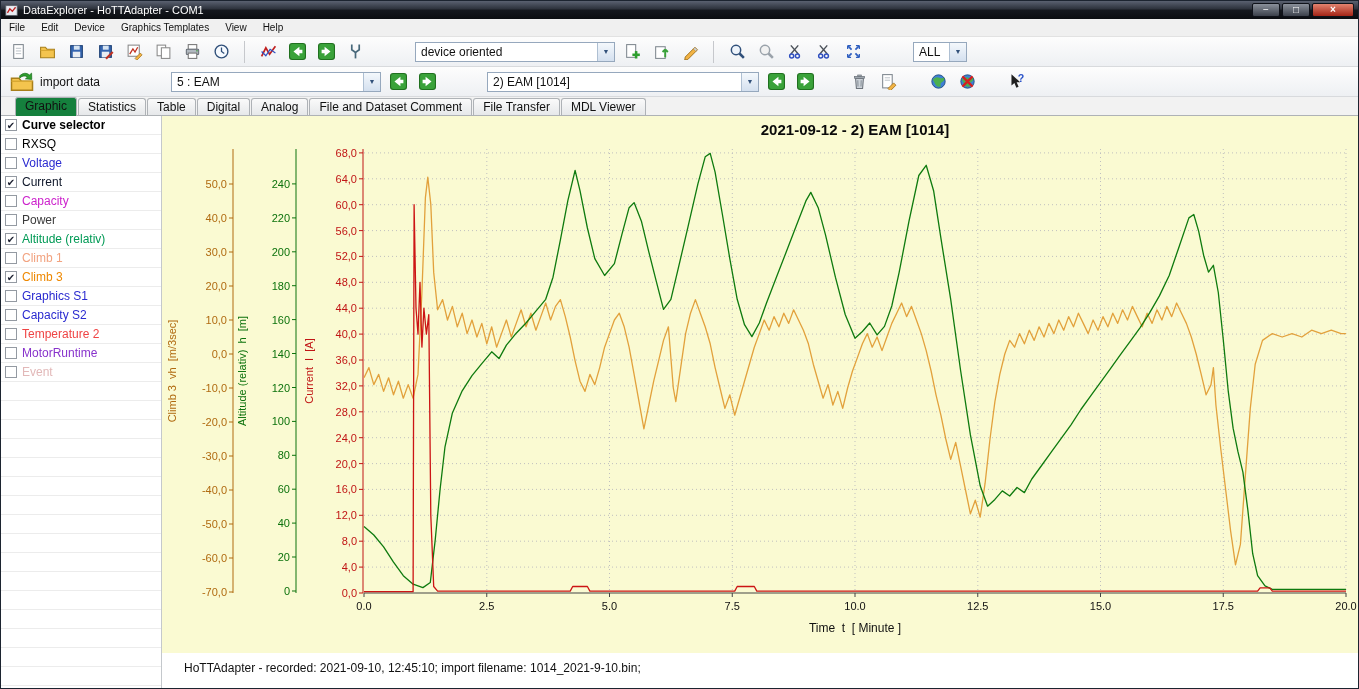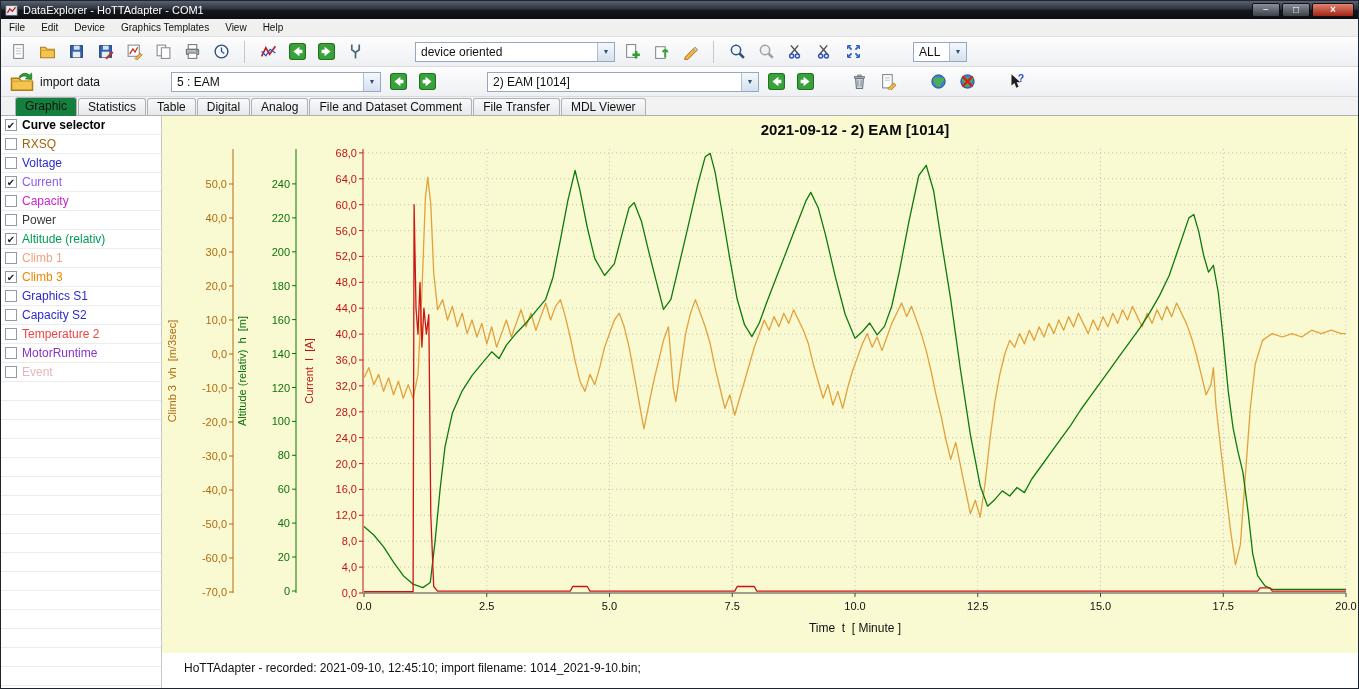--- a/index.html
+++ b/index.html
@@ -324,29 +324,29 @@
     </div>
 
   <div class="content">
     <div class="sidebar" id="curve-panel">
         <div class="cs-row header">
           <span class="cbx">✔</span>
           <span class="cs-label">Curve selector</span>
         </div>
         <div class="cs-row">
           <span class="cbx"></span>
-          <span class="cs-label" style="color: #a16207;">RXSQ</span>
+          <span class="cs-label" style="color: #000000;">RXSQ</span>
         </div>
         <div class="cs-row">
           <span class="cbx"></span>
           <span class="cs-label" style="color: rgb(42, 42, 208);">Voltage</span>
         </div>
         <div class="cs-row">
           <span class="cbx">✔</span>
-          <span class="cs-label" style="color: #8b5cf6;">Current</span>
+          <span class="cs-label" style="color: #0f172a;">Current</span>
         </div>
         <div class="cs-row">
           <span class="cbx"></span>
           <span class="cs-label" style="color: rgb(204, 34, 204);">Capacity</span>
         </div>
         <div class="cs-row">
           <span class="cbx"></span>
           <span class="cs-label" style="color: rgb(58, 58, 58);">Power</span>
         </div>
         <div class="cs-row">

